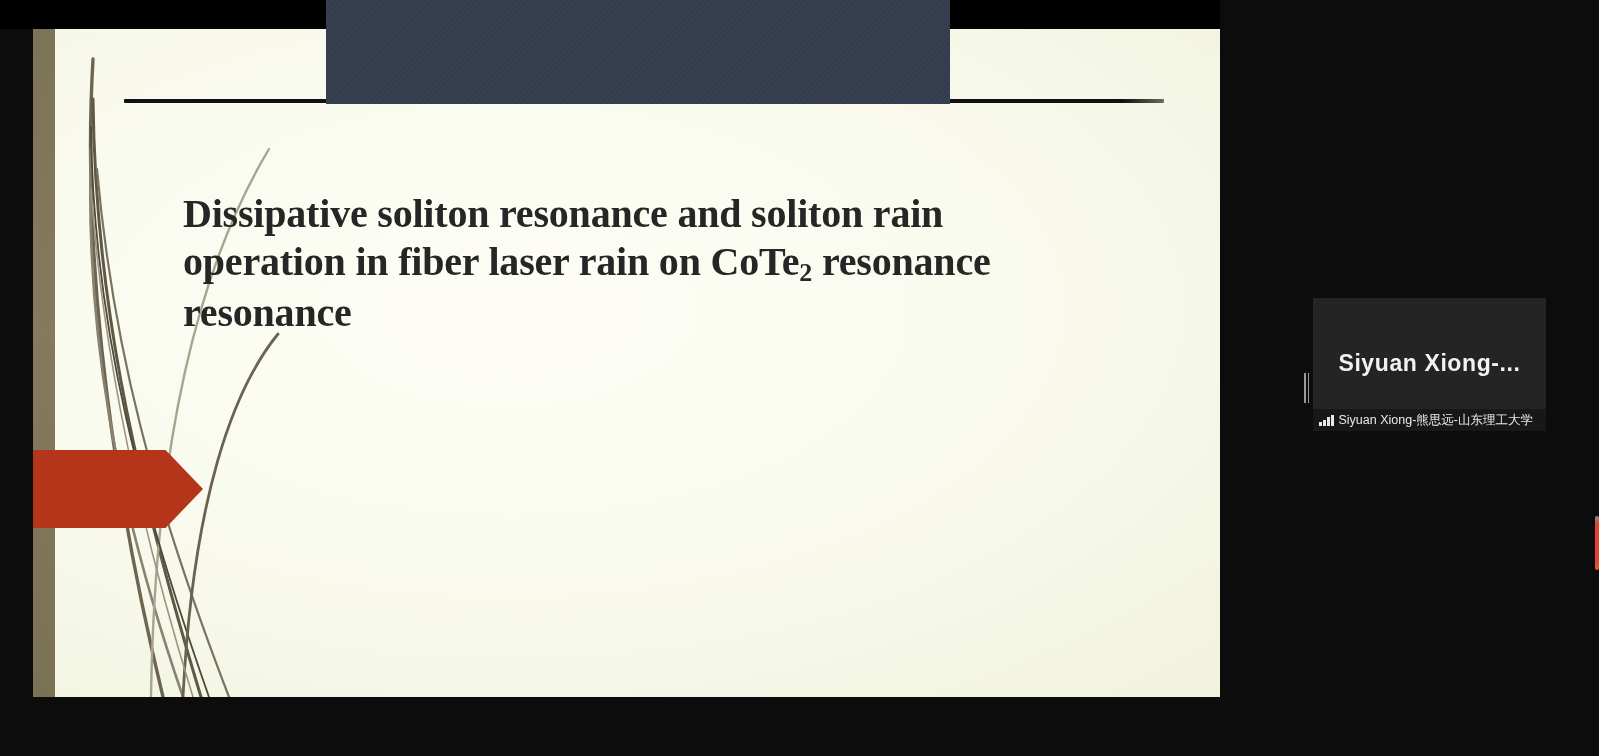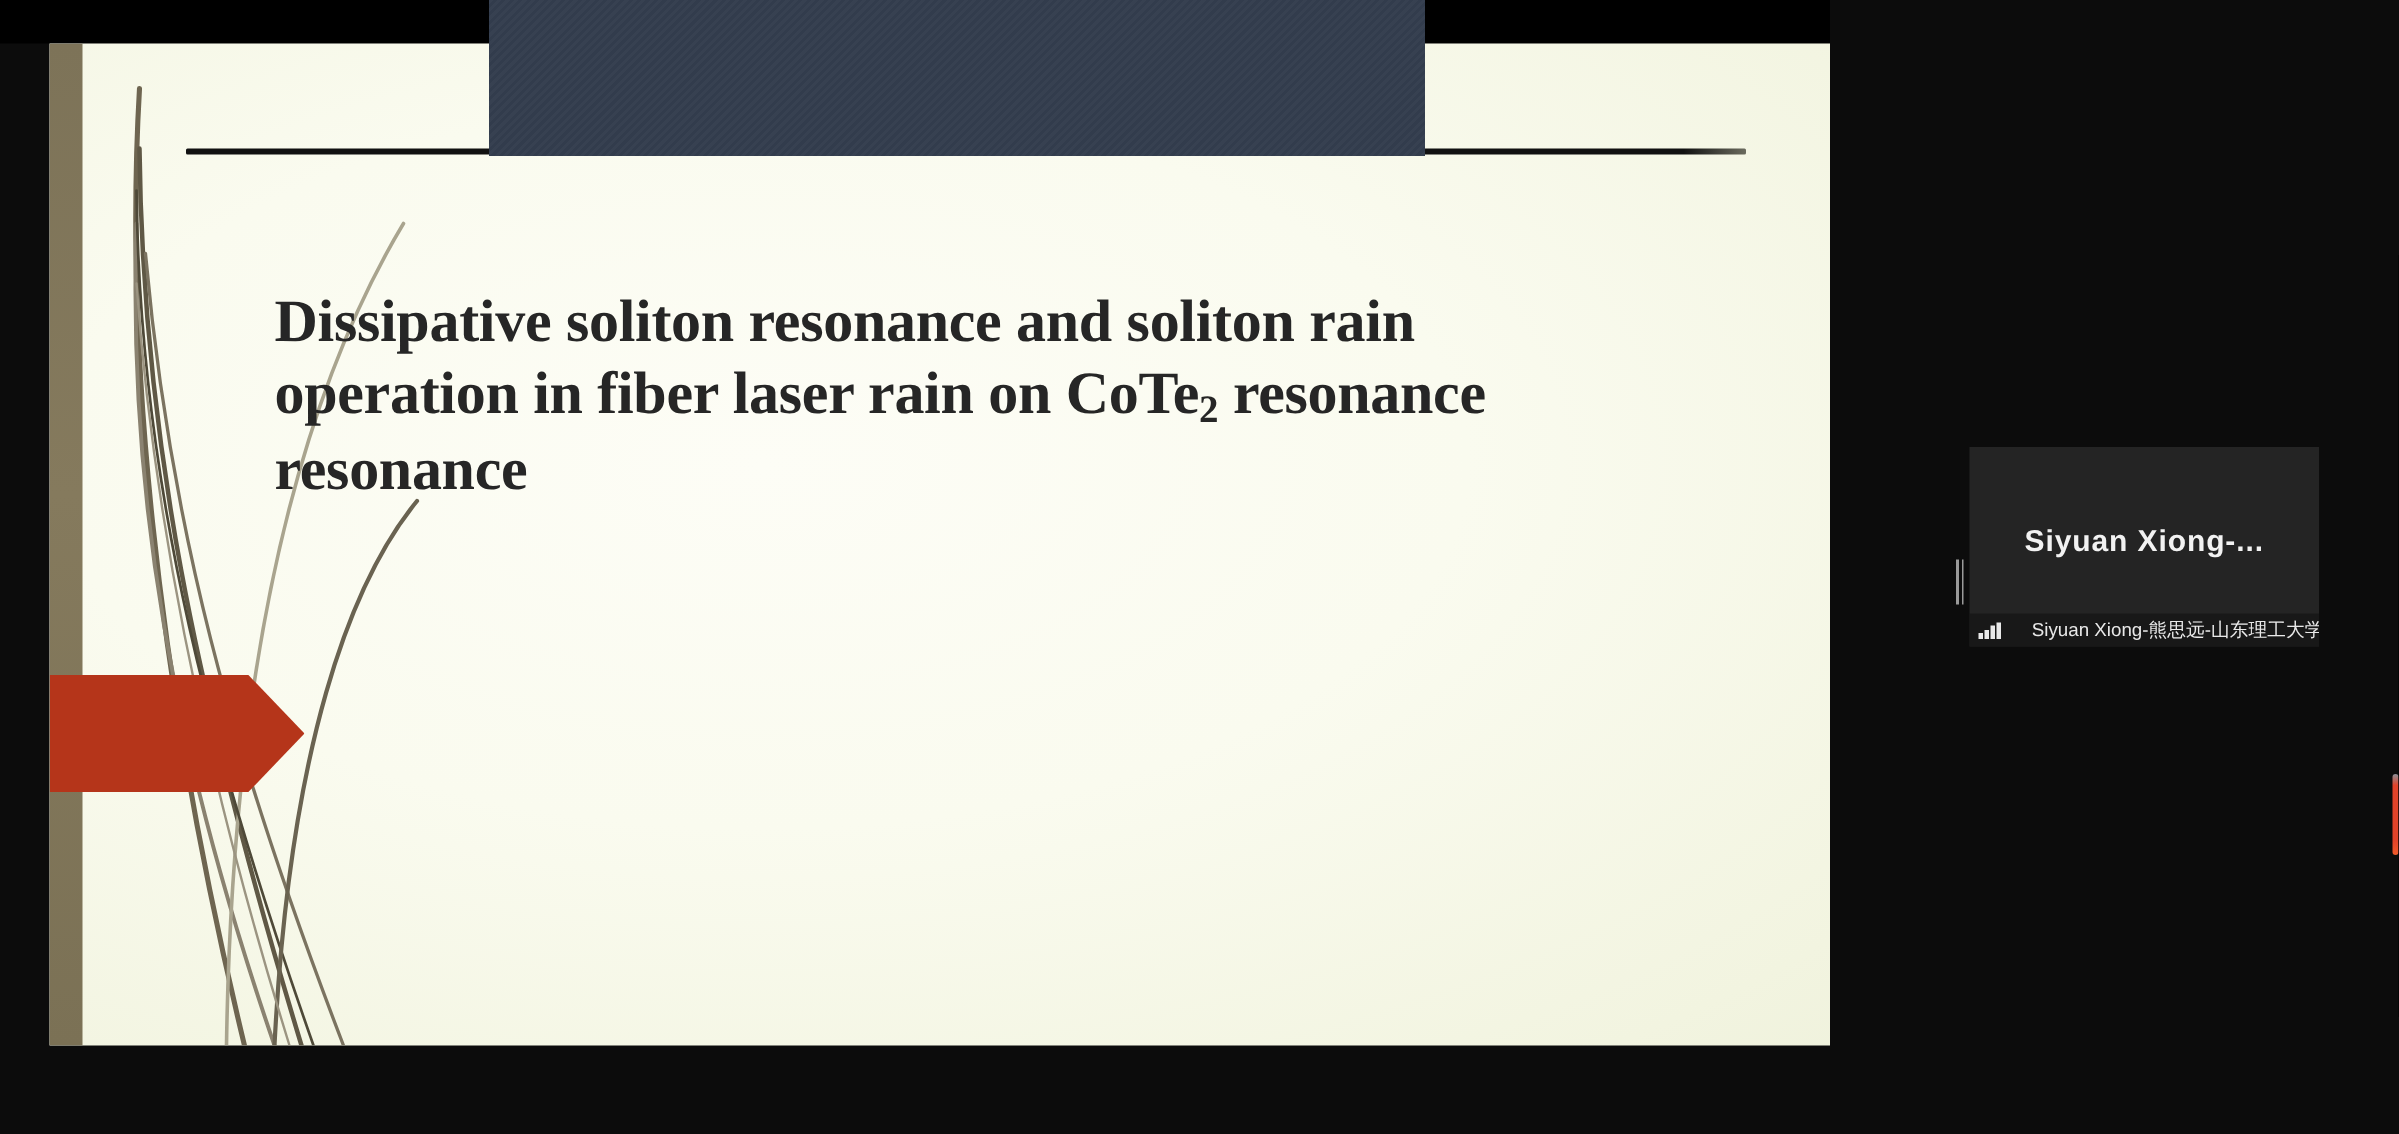--- a/index.html
+++ b/index.html
@@ -90,26 +90,26 @@
     background:repeating-linear-gradient(135deg, rgba(255,255,255,.018) 0 2px, rgba(0,0,0,.018) 2px 4px);
   }
 
   
   .video-tile{
     position:absolute;left:1313px;top:298px;width:233px;height:133px;
     background:#242424;overflow:hidden;
   }
   .video-tile-name{
     position:absolute;left:0;top:52px;width:100%;text-align:center;
-    color:#f2f2f2;font-size:20px;font-weight:bold;letter-spacing:.6px;
+    color:#f2f2f2;font-size:23px;font-weight:bold;letter-spacing:.6px;
   }
   .video-tile-footer{
     position:absolute;left:0;bottom:0;width:100%;height:22px;
     background:rgba(20,20,20,.72);
-    display:flex;align-items:center;gap:21px;padding-left:6px;box-sizing:border-box;
+    display:flex;align-items:center;gap:5px;padding-left:6px;box-sizing:border-box;
   }
   .video-tile-footer .label{
     color:#e9e9e9;font-size:12.5px;white-space:nowrap;overflow:hidden;
   }
   .signal-icon{display:flex;align-items:flex-end;gap:1.5px;height:11px;}
   .signal-icon i{display:block;width:2.5px;background:#e9e9e9;}
   .signal-icon i:nth-child(1){height:4px;}
   .signal-icon i:nth-child(2){height:6px;}
   .signal-icon i:nth-child(3){height:8.5px;}
   .signal-icon i:nth-child(4){height:11px;}

